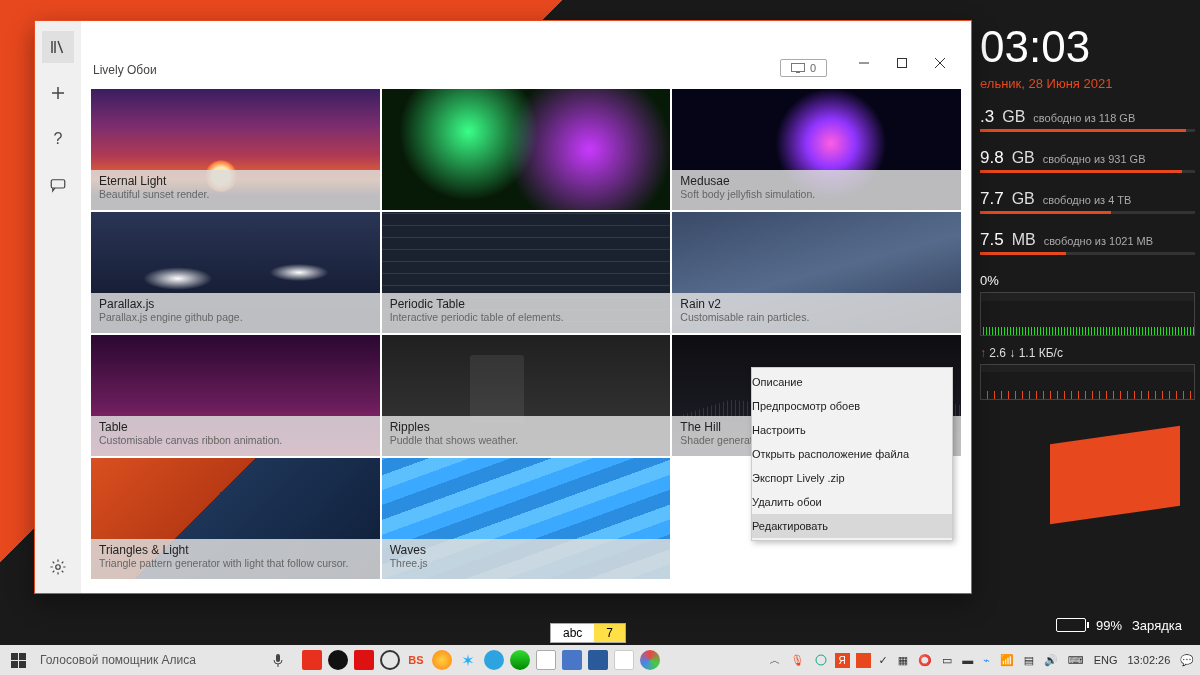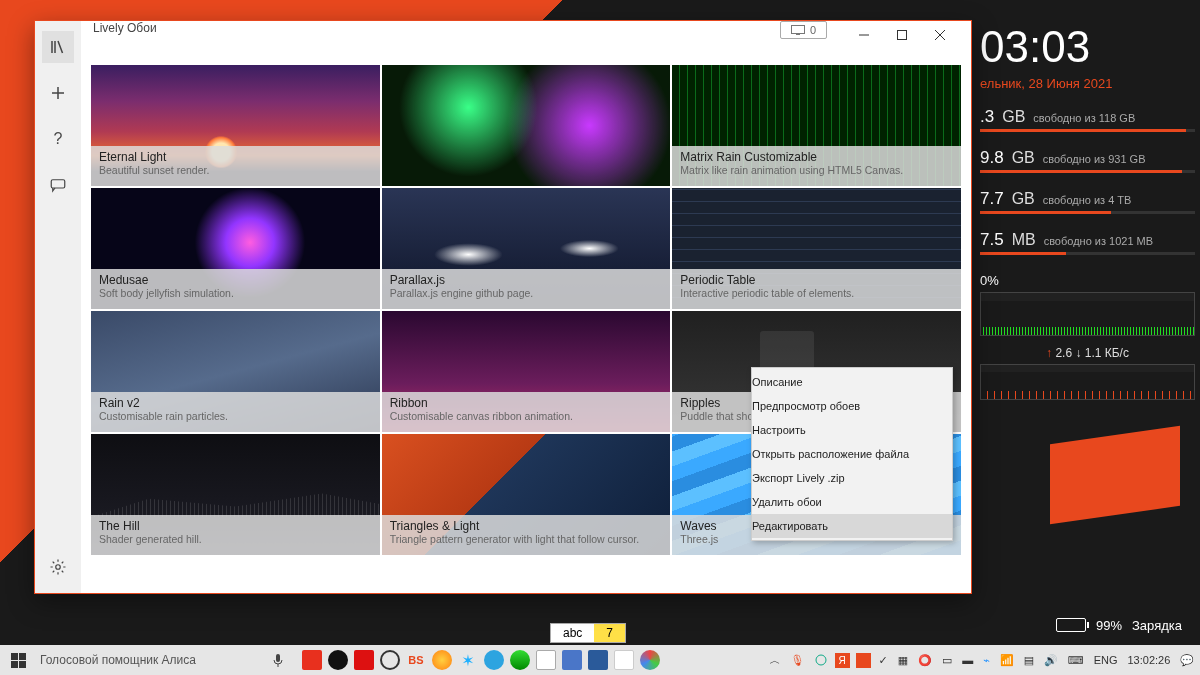--- a/index.html
+++ b/index.html
@@ -9,21 +9,21 @@
 .desktop-bg::after { content: ''; position: absolute; right: 20px; bottom: 160px; width: 130px; height: 80px; background: #e8481e; transform: skewY(-8deg); }
 
 .app-window { position: absolute; left: 34px; top: 20px; width: 938px; height: 574px; background: #fff; box-shadow: 0 8px 24px rgba(0,0,0,.4); border: 1px solid #e8481e; display: flex; z-index: 100; }
 
 .sidebar { width: 46px; background: #f0f0f0; display: flex; flex-direction: column; align-items: center; padding-top: 10px; gap: 14px; }
 .sidebar-btn { width: 32px; height: 32px; display: flex; align-items: center; justify-content: center; cursor: pointer; color: #4a4a4a; }
 .sidebar-btn.active { background: #e0e0e0; }
 .sidebar-spacer { flex: 1; }
 
 .main { flex: 1; display: flex; flex-direction: column; }
-.titlebar { height: 32px; display: flex; align-items: flex-start; padding: 0 12px; }
+.titlebar { height: 32px; display: flex; align-items: flex-end; padding: 0 12px; margin-top: 24px; }
 .titlebar-title { font-size: 12px; color: #444; }
 .titlebar-spacer { flex: 1; }
 .display-badge { border: 1px solid #aaa; border-radius: 2px; padding: 2px 10px; font-size: 11px; color: #666; margin-right: 18px; display: flex; align-items: center; gap: 5px; }
 .win-btn { width: 38px; height: 28px; display: flex; align-items: center; justify-content: center; cursor: pointer; color: #333; }
 
 .gallery { flex: 1; padding: 12px 10px; display: grid; grid-template-columns: repeat(3, 1fr); gap: 2px; align-content: start; overflow: hidden; }
 .card { position: relative; height: 121px; cursor: pointer; background: #222; overflow: hidden; }
 .thumb { position: absolute; inset: 0; }
 .card-label { position: absolute; left: 0; right: 0; bottom: 0; background: rgba(220,220,220,.85); padding: 4px 8px 6px; min-height: 40px; }
 .card-title { font-size: 12px; color: #222; }
@@ -38,21 +38,21 @@
 .date { color: #e8481e; font-size: 13px; margin-top: 4px; }
 .disk { margin-top: 16px; font-size: 13px; display: flex; align-items: baseline; gap: 8px; }
 .disk-val { font-size: 17px; }
 .disk-unit { font-size: 16px; color: #ddd; }
 .disk-txt { font-size: 11px; color: #aaa; }
 .disk-bar { height: 3px; background: #333; margin-top: 2px; }
 .disk-fill { height: 100%; background: #e8481e; }
 .pct { margin-top: 18px; font-size: 13px; }
 .graph { height: 44px; border: 1px solid #444; margin-top: 4px; position: relative; background: linear-gradient(0deg, transparent 80%, rgba(255,255,255,.03) 80%); }
 .graph-line { position: absolute; bottom: 0; left: 0; right: 0; height: 8px; background: repeating-linear-gradient(90deg, transparent 0 2px, #2d2 2px 3px); }
-.net-speed { margin-top: 10px; font-size: 12px; color: #ddd; text-align: center; }
+.net-speed { margin-top: 10px; font-size: 12px; color: #ddd; }
 .net-speed .d { color: #e8481e; }
 
 .battery { position: absolute; right: 18px; bottom: 42px; color: #fff; font-size: 13px; display: flex; gap: 10px; z-index: 10; }
 .batt-icon { width: 30px; height: 14px; border: 1.5px solid #fff; border-radius: 2px; position: relative; }
 .batt-icon::after { content: ''; position: absolute; right: -4px; top: 3px; width: 2px; height: 6px; background: #fff; }
 
 .indicator-pill { position: absolute; left: 550px; bottom: 32px; display: flex; border: 1px solid #aaa; background: #fff; z-index: 50; }
 .indicator-pill > span { padding: 2px 12px; font-size: 12px; }
 .indicator-pill .y { background: #ffe047; }
 
@@ -211,27 +211,20 @@
           <div class="thumb th-sunset"></div>
     <div class="card-label">
       <div class="card-title">Eternal Light</div>
       <div class="card-desc">Beautiful sunset render.</div>
     </div>
         </div>
         <div class="card">
           <div class="thumb th-fluids"></div>
         </div>
         <div class="card">
-          <div class="thumb th-matrix"></div>
-    <div class="card-label">
-      <div class="card-title">Matrix Rain Customizable</div>
-      <div class="card-desc">Matrix like rain animation using HTML5 Canvas.</div>
-    </div>
-        </div>
-        <div class="card">
           <div class="thumb th-medusae"></div>
     <div class="card-label">
       <div class="card-title">Medusae</div>
       <div class="card-desc">Soft body jellyfish simulation.</div>
     </div>
         </div>
         <div class="card">
           <div class="thumb th-parallax"></div>
     <div class="card-label">
       <div class="card-title">Parallax.js</div>
@@ -248,21 +241,21 @@
         <div class="card">
           <div class="thumb th-rain"></div>
     <div class="card-label">
       <div class="card-title">Rain v2</div>
       <div class="card-desc">Customisable rain particles.</div>
     </div>
         </div>
         <div class="card">
           <div class="thumb th-ribbon"></div>
     <div class="card-label">
-      <div class="card-title">Ribbon</div>
+      <div class="card-title">Table</div>
       <div class="card-desc">Customisable canvas ribbon animation.</div>
     </div>
         </div>
         <div class="card">
           <div class="thumb th-ripples"></div>
     <div class="card-label">
       <div class="card-title">Ripples</div>
       <div class="card-desc">Puddle that shows weather.</div>
     </div>
         </div>

